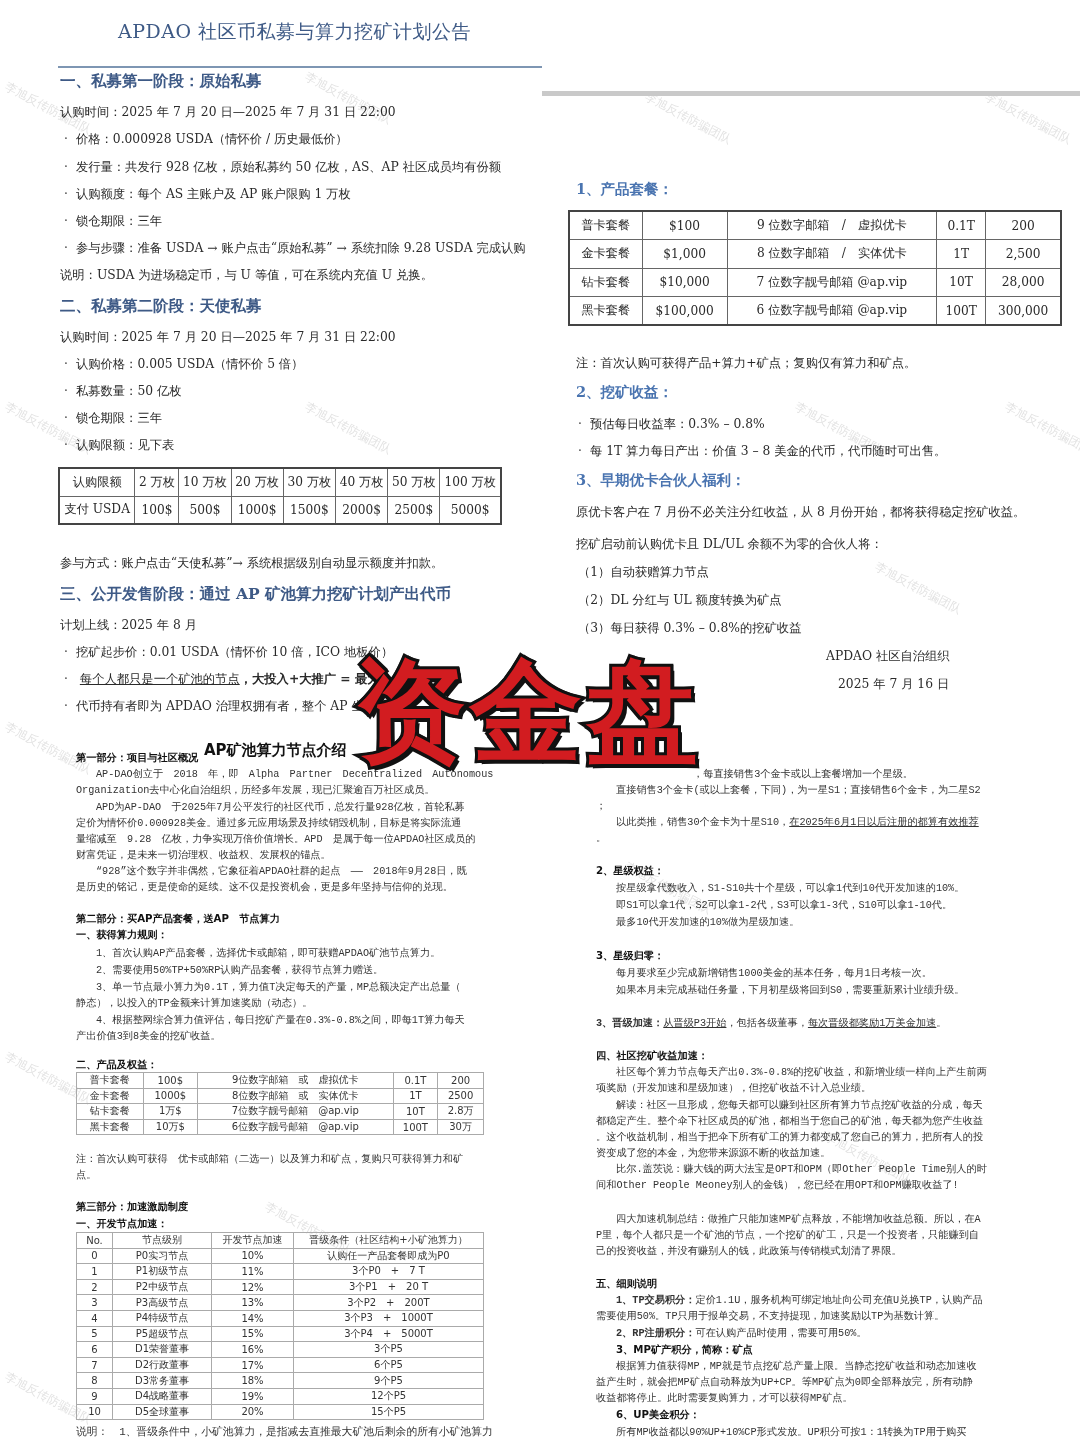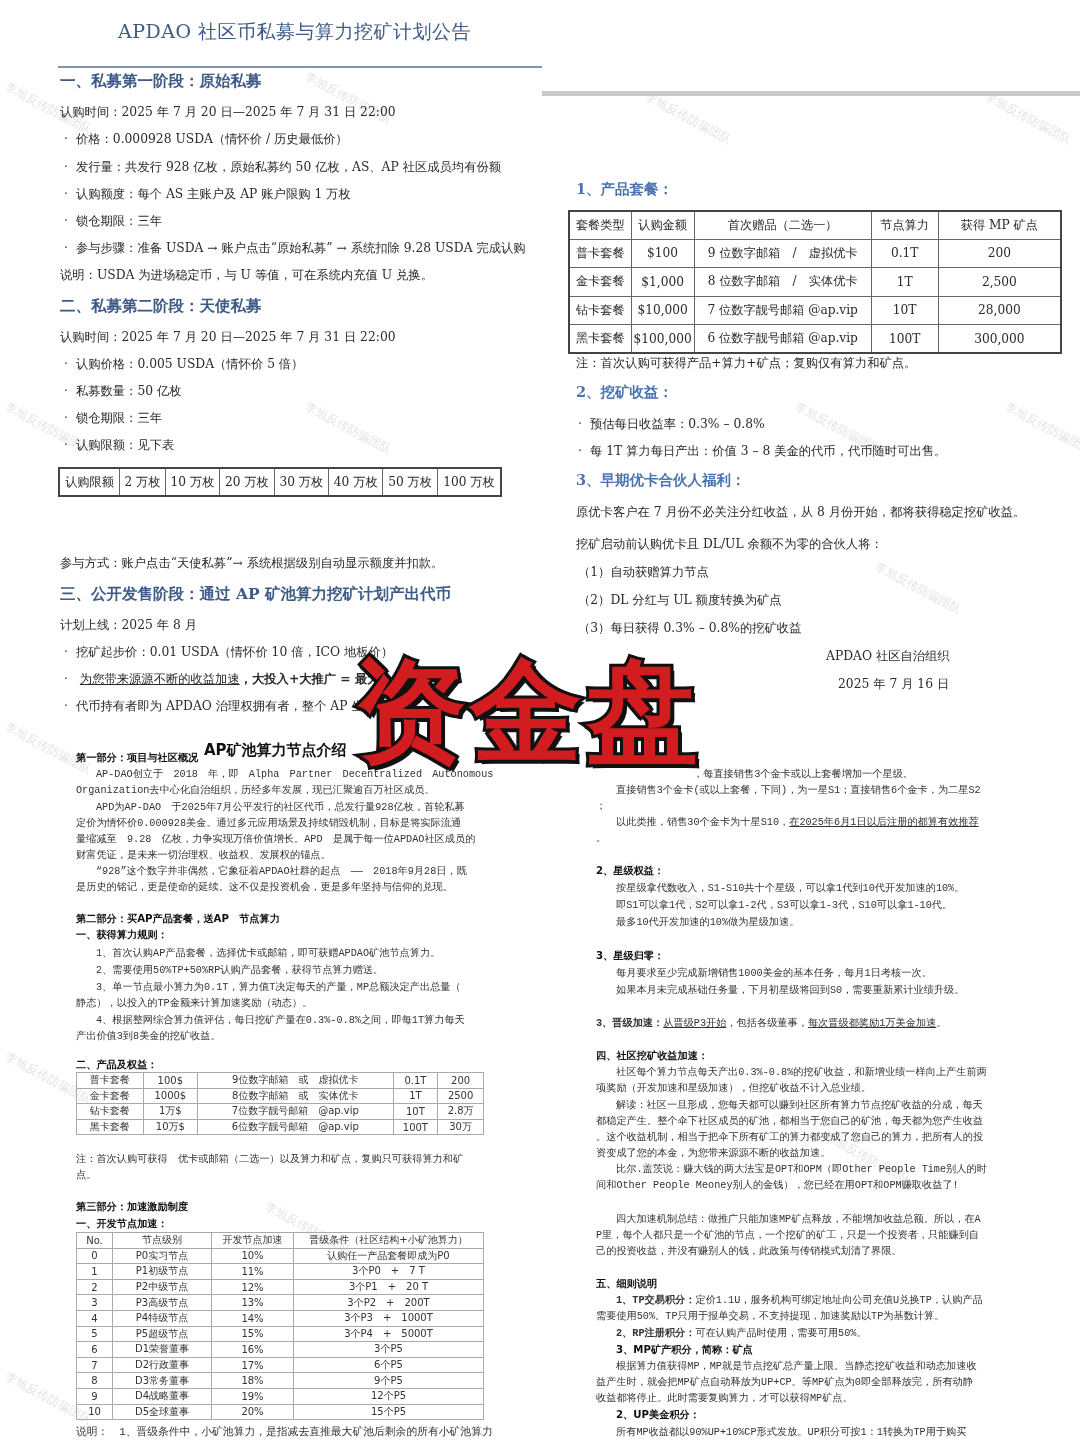--- a/index.html
+++ b/index.html
@@ -89,42 +89,45 @@
   <tr style="height:28px">
     <td>认购限额</td>
     <td>2 万枚</td>
     <td>10 万枚</td>
     <td>20 万枚</td>
     <td>30 万枚</td>
     <td>40 万枚</td>
     <td>50 万枚</td>
     <td>100 万枚</td>
   </tr>
+  <tr style="height:28px">
+    <td>支付 USDA</td>
+    <td>100$</td>
+    <td>500$</td>
+    <td>1000$</td>
+    <td>1500$</td>
+    <td>2000$</td>
+    <td>2500$</td>
+    <td>5000$</td>
+  </tr>
 </tbody>
   </table>
 <div class="line" style="left:60px;top:555px">参与方式：账户点击“天使私募”→ 系统根据级别自动显示额度并扣款。</div>
 
 <div class="h-sec" style="left:60px;top:584px">三、公开发售阶段：通过 AP 矿池算力挖矿计划产出代币</div>
 <div class="line" style="left:60px;top:617px">计划上线：2025 年 8 月</div>
 <div class="line bullet" style="left:64px;top:644px">挖矿起步价：0.01 USDA（情怀价 10 倍，ICO 地板价）</div>
 <div class="line bullet" style="left:64px;top:671px">
-  <span class="underline">为您带来源源不断的收益加速</span><span class="bold">，大投入+大推广 = 最大</span>
+  <span class="underline">每个人都只是一个矿池的节点</span><span class="bold">，大投入+大推广 = 最大</span>
 </div>
 <div class="line bullet" style="left:64px;top:698px">代币持有者即为 APDAO 治理权拥有者，整个 AP 生</div>
 
 <div class="h-sub" style="left:576px;top:180px">1、产品套餐：</div>
 <table class="t outer" style="left:568px;top:210px;width:494px">
   <tbody>
-      <tr style="height:28px">
-    <td style="width:62px">套餐类型</td>
-    <td style="width:62px">认购金额</td>
-    <td style="width:177px">首次赠品（二选一）</td>
-    <td style="width:67px">节点算力</td>
-    <td>获得 MP 矿点</td>
-  </tr>
   <tr style="height:28.5px">
     <td>普卡套餐</td>
     <td>$100</td>
     <td>9 位数字邮箱　/　虚拟优卡</td>
     <td>0.1T</td>
     <td>200</td>
   </tr>
   <tr style="height:28.5px">
     <td>金卡套餐</td>
     <td>$1,000</td>
@@ -340,18 +343,18 @@
   <span class="bold">1、TP交易积分：</span><span>定价1.1U，服务机构可绑定地址向公司充值U兑换TP，认购产品</span>
 </div>
 <div class="s-line" style="left:596px;top:1309px">需要使用50%。TP只用于报单交易，不支持提现，加速奖励以TP为基数计算。</div>
 <div class="s-line" style="left:616px;top:1326px">
   <span class="bold">2、RP注册积分：</span><span>可在认购产品时使用，需要可用50%。</span>
 </div>
 <div class="s-head" style="left:616px;top:1343px">3、MP矿产积分，简称：矿点</div>
 <div class="s-line" style="left:616px;top:1359px">根据算力值获得MP，MP就是节点挖矿总产量上限。当静态挖矿收益和动态加速收</div>
 <div class="s-line" style="left:596px;top:1375px">益产生时，就会把MP矿点自动释放为UP+CP。等MP矿点为0即全部释放完，所有动静</div>
 <div class="s-line" style="left:596px;top:1391px">收益都将停止。此时需要复购算力，才可以获得MP矿点。</div>
-<div class="s-head" style="left:616px;top:1408px">2、UP美金积分：</div>
+<div class="s-head" style="left:616px;top:1408px">6、UP美金积分：</div>
 <div class="s-line" style="left:616px;top:1425px">所有MP收益都以90%UP+10%CP形式发放。UP积分可按1：1转换为TP用于购买</div>
 
 <div class="stamp">
   <span>资金盘</span>
 </div>
 
 </body></html>

